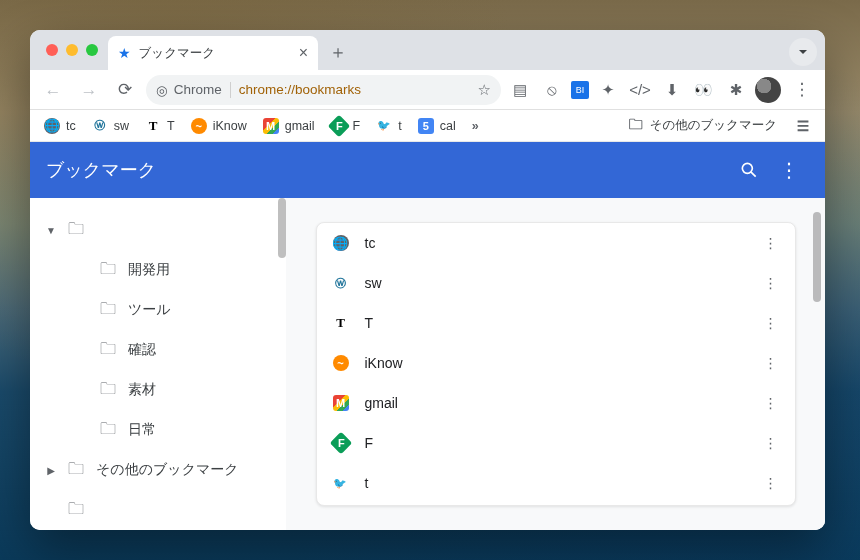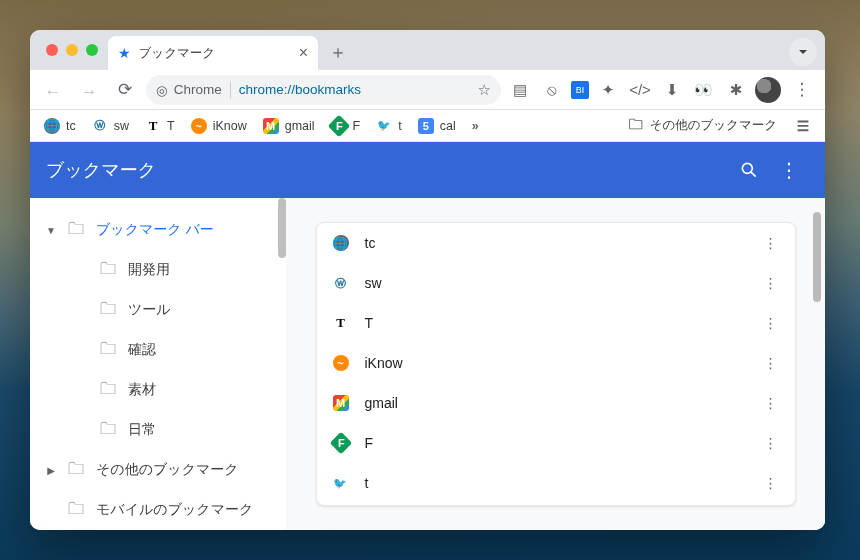--- a/index.html
+++ b/index.html
@@ -32,21 +32,21 @@
   .tab .close { margin-left:auto; color:#5f6368; font-size:16px; cursor:pointer; }
   .newtab { width:28px; height:28px; display:flex; align-items:center; justify-content:center; color:#5f6368; font-size:18px; margin:0 6px 4px 6px; border-radius:50%; cursor:pointer;}
   .tabstrip .spacer { flex:1; }
   .minbtn { width:28px;height:28px; display:flex;align-items:center;justify-content:center; margin:0 8px 4px 0; border-radius:50%; background:#e8eaed; color:#3c4043; font-size:12px;}
   
   .toolbar { height:40px; background:#fff; border-bottom:1px solid #e0e0e0; display:flex; align-items:center; padding:0 8px; gap:6px;}
   .tbtn { width:30px; height:30px; display:flex; align-items:center; justify-content:center; border-radius:50%; color:#5f6368; cursor:pointer; font-size:17px;}
   .tbtn.dis { color:#bdc1c6; cursor:default;}
   .omnibox { flex:1; height:30px; background:#f1f3f4; border-radius:15px; display:flex; align-items:center; padding:0 10px; gap:8px; font-size:13.5px; color:#202124;}
   .omnibox .chip { color:#5f6368; display:flex; align-items:center; gap:6px; padding-right:8px; border-right:1px solid #cfcfcf;}
-  .omnibox .url { flex:1; color:#0369a1; }
+  .omnibox .url { flex:1; color:#a16207; }
   .omnibox .star { color:#5f6368; font-size:15px; }
   .ext { width:26px;height:26px; display:flex;align-items:center;justify-content:center; color:#5f6368; font-size:15px; }
   .avatar { width:26px;height:26px;border-radius:50%; background:#444 radial-gradient(circle at 35% 35%, #888 0 30%, transparent 31%); }
   
   .bmbar { height:32px; background:#fff; border-bottom:1px solid #e8e8e8; display:flex; align-items:center; padding:0 6px; gap:2px; font-size:12.5px; color:#3c4043;}
   .bmitem { display:flex; align-items:center; gap:6px; padding:4px 8px; border-radius:4px; cursor:pointer; white-space:nowrap;}
   .bmbar .spacer{flex:1;}
   .fico { width:16px;height:16px; display:flex;align-items:center;justify-content:center; font-size:11px; font-weight:bold; border-radius:3px;}
   .fico.globe{background:#5f6368;color:#fff;border-radius:50%;font-size:10px;}
   .fico.wp{background:#fff;color:#21759b;}
@@ -191,21 +191,20 @@
     </div>
     <div class="hbtn" style="font-size:20px;">⋮</div>
   </div>
 
   <div class="content">
     <div class="sidebar">
       <div class="scrollhint"></div>
       <div class="tree-row sel">
         <span class="arrow">▼</span>
         <span class="foldericon">🗀</span>
-        <span>ブックマーク バー</span>
       </div>
       <div id="tree-children">
           <div class="tree-row indent1">
             <span class="arrow"></span>
             <span class="foldericon">🗀</span>
             <span>開発用</span>
           </div>
           <div class="tree-row indent1">
             <span class="arrow"></span>
             <span class="foldericon">🗀</span>
@@ -228,21 +227,20 @@
           </div>
         </div>
       <div class="tree-row">
         <span class="arrow">▶</span>
         <span class="foldericon">🗀</span>
         <span>その他のブックマーク</span>
       </div>
       <div class="tree-row">
         <span class="arrow"></span>
         <span class="foldericon">🗀</span>
-        <span>モバイルのブックマーク</span>
       </div>
     </div>
     <div class="main">
       <div class="main-scroll"></div>
       <div class="card" id="bookmark-list">
           <div class="row">
             <span class="fico globe" style="font-size: 13px;">🌐</span>
             <span>tc</span>
             <span class="more">⋮</span>
           </div>

